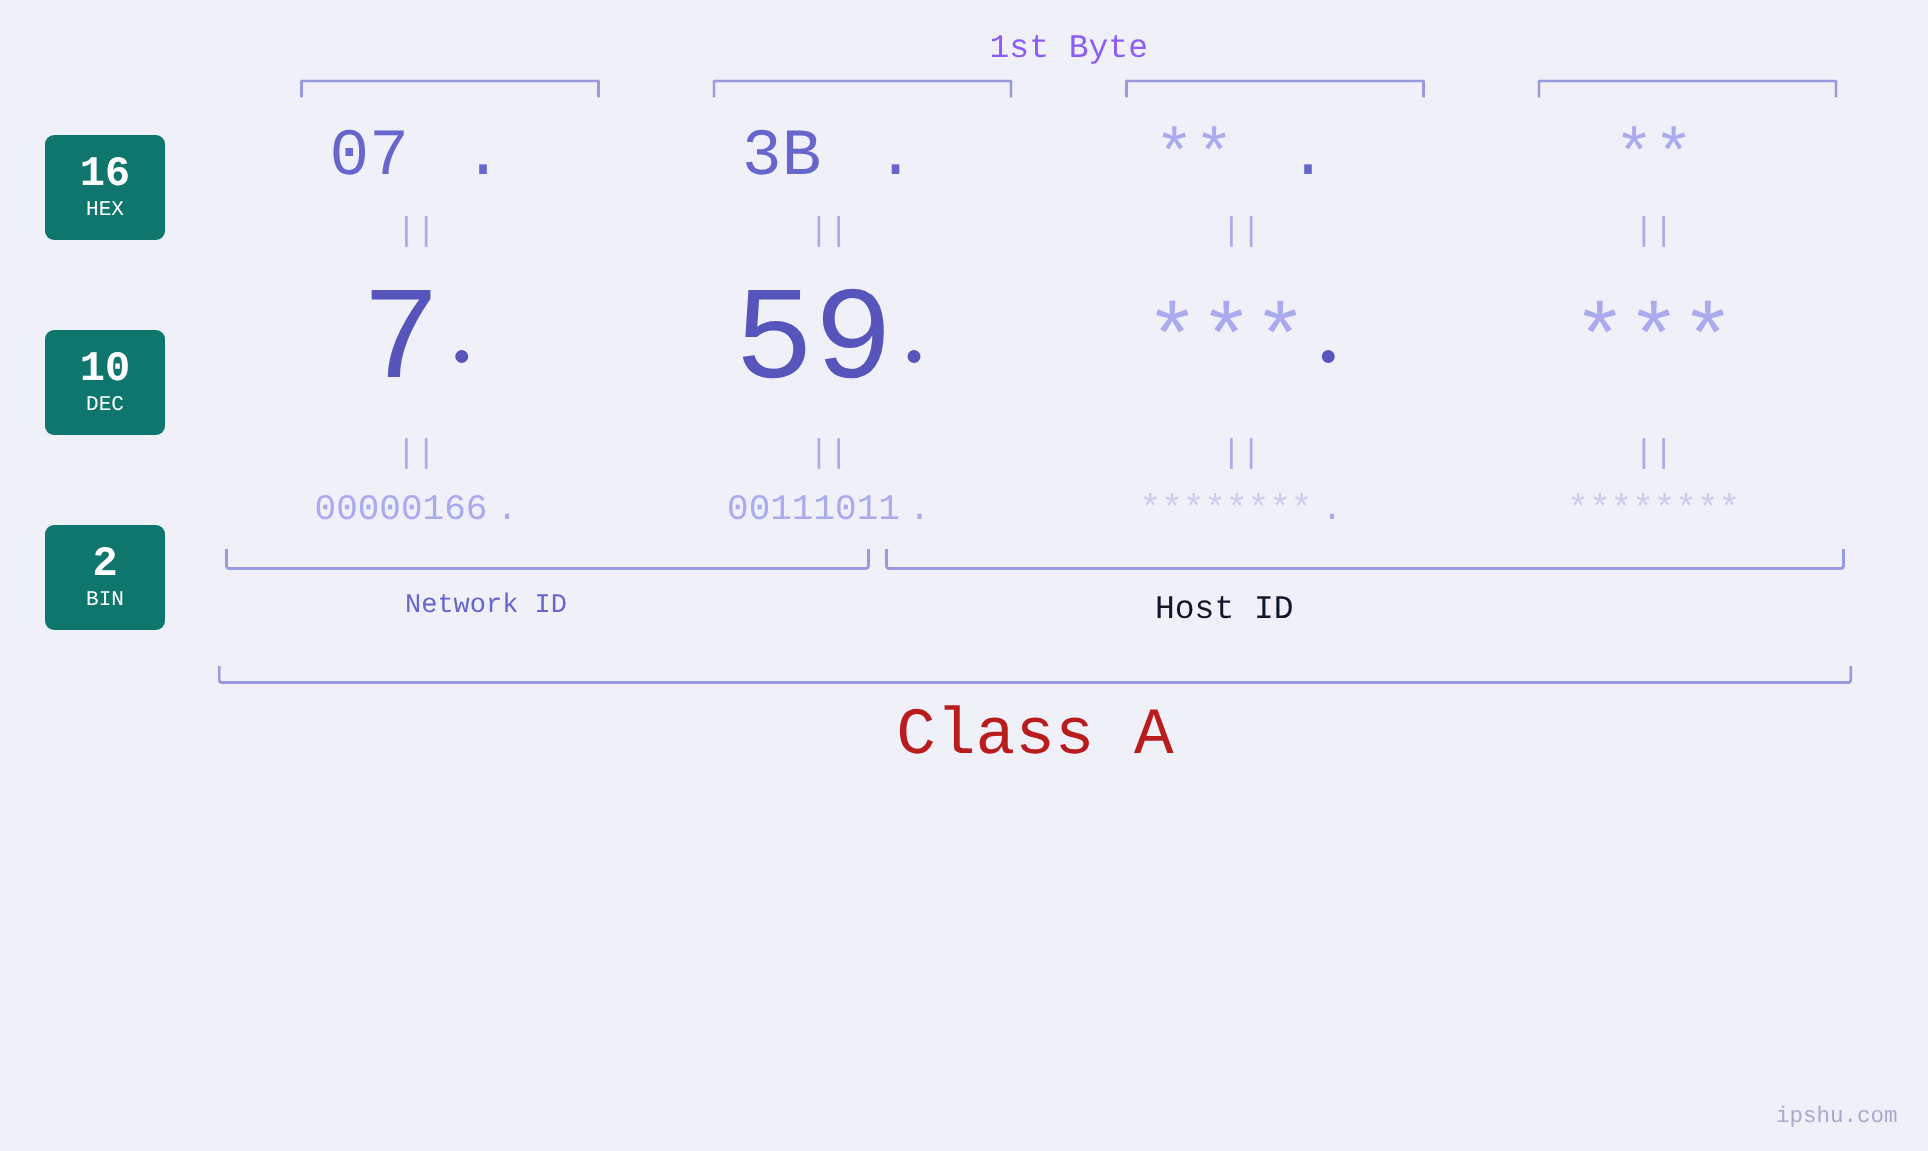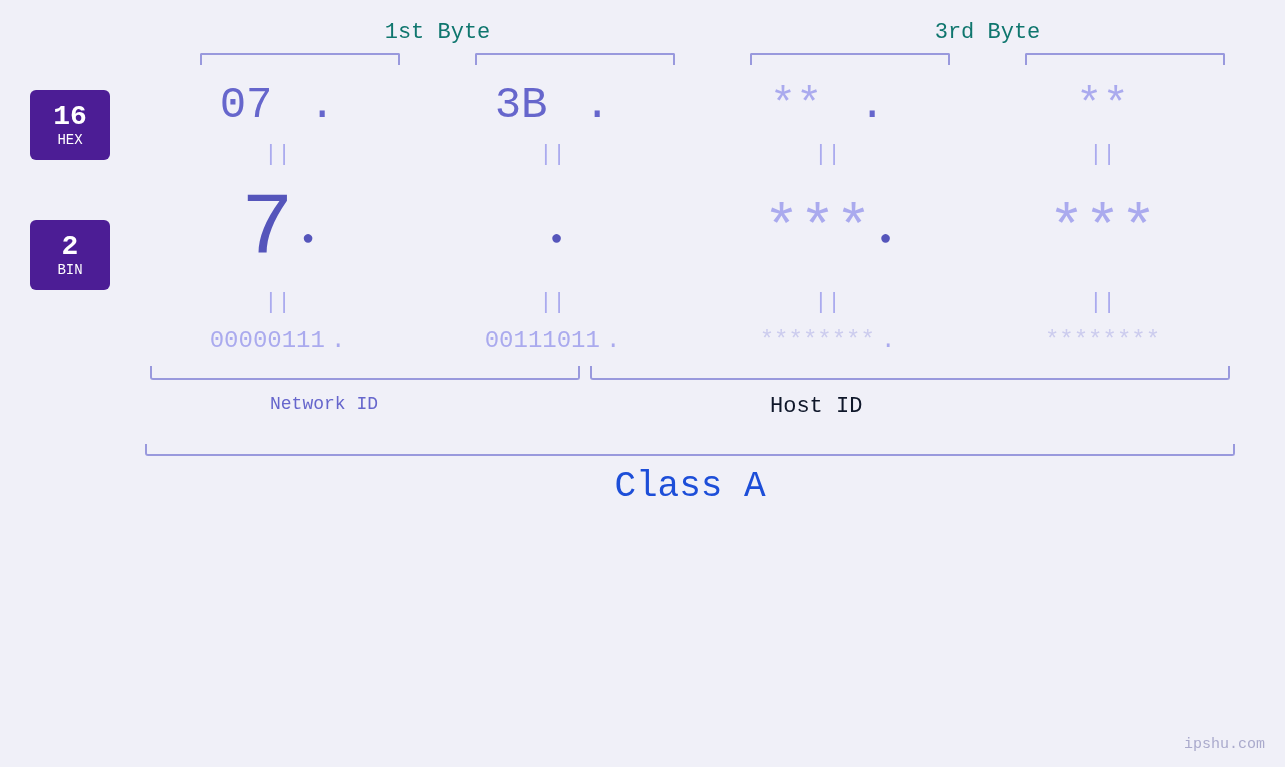--- a/index.html
+++ b/index.html
@@ -25,21 +25,21 @@
     
     .byte-headers {
       display: flex;
       width: 1100px;
       margin-left: 140px;
       margin-top: 20px;
       justify-content: space-around;
     }
 
     .byte-header {
-      color: #0f766e;
+      color: #8b5cf6;
       font-size: 22px;
       font-family: 'Courier New', Courier, monospace;
       width: 220px;
       text-align: center;
     }
 
     
     .bracket-row {
       display: flex;
       width: 1100px;
@@ -59,21 +59,21 @@
     .labels-col {
       width: 140px;
       display: flex;
       flex-direction: column;
       align-items: center;
       padding-top: 20px;
       gap: 60px;
     }
 
     .base-badge {
-      background-color: #4c1d95;
+      background-color: #0f766e;
       color: white;
       border-radius: 6px;
       width: 80px;
       height: 70px;
       display: flex;
       flex-direction: column;
       align-items: center;
       justify-content: center;
       font-family: 'Courier New', Courier, monospace;
     }
@@ -160,38 +160,41 @@
     }
 
   </style>
 </head>
 <body>
 
 <div class="main-container">
 
   <div class="byte-headers">
     <div class="byte-header">1st Byte</div>
-    <div class="byte-header">3rd Byte</div>
   </div>
 
   <div class="bracket-row">
     <div class="bracket"></div>
     <div class="bracket"></div>
     <div class="bracket"></div>
     <div class="bracket"></div>
   </div>
 
   <div style="display:flex; flex-direction:row; width:1285px; margin-top:5px; align-items:flex-start;">
 
     <div class="labels-col">
       <div class="base-badge">
         <span class="base-num">16</span>
         <span class="base-label">HEX</span>
       </div>
       <div class="base-badge">
+        <span class="base-num">10</span>
+        <span class="base-label">DEC</span>
+      </div>
+      <div class="base-badge">
         <span class="base-num">2</span>
         <span class="base-label">BIN</span>
       </div>
     </div>
 
     <div style="display:flex; flex-direction:column; width:1100px;">
 
       <div class="value-row">
         <div class="cell">
           <span class="cell-value">07</span>
@@ -216,41 +219,42 @@
         <div class="equals-cell">||</div>
         <div class="equals-cell">||</div>
       </div>
 
       <div class="value-row dec-row">
         <div class="cell">
           <span style="font-size:88px; color:#5555bb;">7</span>
           <span style="font-size:20px; color:#5555bb; margin-bottom:-20px; margin-left:8px;">●</span>
         </div>
         <div class="cell">
+          <span style="font-size:88px; color:#5555bb;">59</span>
           <span style="font-size:20px; color:#5555bb; margin-bottom:-20px; margin-left:8px;">●</span>
         </div>
         <div class="cell">
           <span style="font-size:60px; color:#aaaaee;">***</span>
           <span style="font-size:20px; color:#5555bb; margin-bottom:-20px; margin-left:8px;">●</span>
         </div>
         <div class="cell">
           <span style="font-size:60px; color:#aaaaee;">***</span>
         </div>
       </div>
 
       <div class="equals-row">
         <div class="equals-cell">||</div>
         <div class="equals-cell">||</div>
         <div class="equals-cell">||</div>
         <div class="equals-cell">||</div>
       </div>
 
       <div class="value-row">
         <div class="cell">
-          <span class="bin-value">00000111</span>
+          <span class="bin-value">00000166</span>
           <span style="font-size:24px; color:#aaaaee; margin-left:6px;">.</span>
         </div>
         <div class="cell">
           <span class="bin-value">00111011</span>
           <span style="font-size:24px; color:#aaaaee; margin-left:6px;">.</span>
         </div>
         <div class="cell">
           <span class="bin-hidden">********</span>
           <span style="font-size:24px; color:#aaaaee; margin-left:6px;">.</span>
         </div>
@@ -266,20 +270,20 @@
         <div style="position:absolute; left:450px; width:640px; height:14px; border:2px solid #9999dd; border-top:none; border-radius:0 0 3px 3px;"></div>
       </div>
 
       <div style="position:relative; width:1100px; height:40px; margin-top:8px;">
         <div style="position:absolute; left:130px; color:#6666cc; font-size:18px; font-family:'Courier New',Courier,monospace;">Network ID</div>
         <div style="position:absolute; left:630px; color:#0f172a; font-size:22px; font-family:'Courier New',Courier,monospace;">Host ID</div>
       </div>
 
       <div style="width:1090px; margin-left:5px; height:12px; border:2px solid #9999dd; border-top:none; border-radius:0 0 3px 3px; margin-top:10px;"></div>
 
-      <div style="width:1100px; text-align:center; margin-top:10px; color:#1d4ed8; font-size:36px; font-family:'Courier New',Courier,monospace;">Class A</div>
+      <div style="width:1100px; text-align:center; margin-top:10px; color:#b91c1c; font-size:44px; font-family:'Courier New',Courier,monospace;">Class A</div>
 
     </div>
   </div>
 
   <div class="watermark">ipshu.com</div>
 
 </div>
 
 </body></html>

